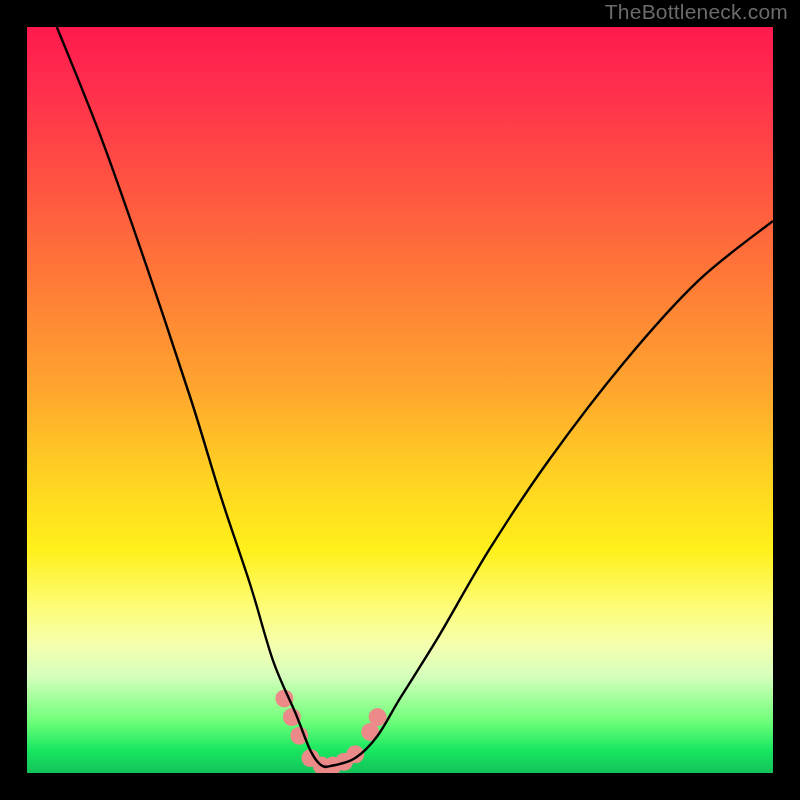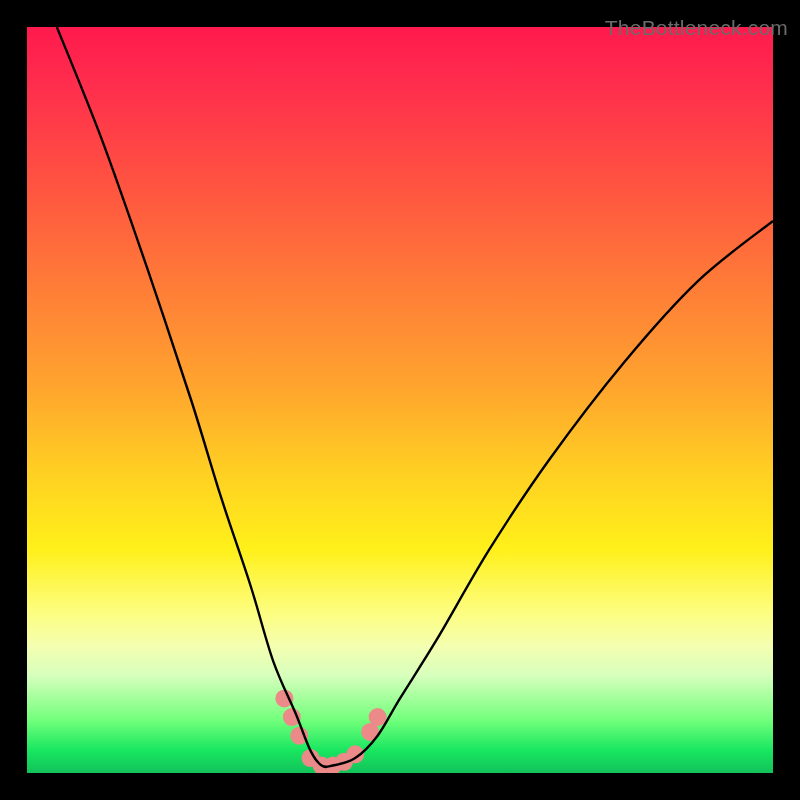--- a/index.html
+++ b/index.html
@@ -40,21 +40,21 @@
     );
   }
   svg.curve {
     position: absolute;
     left: 0; top: 0;
     width: 746px;
     height: 746px;
   }
   .watermark {
     position: absolute;
-    top: 16px;
+    top: 0;
     right: 12px;
     color: #6b6b6b;
     font-size: 21px;
     letter-spacing: 0.2px;
     font-weight: 400;
   }
 </style>
 </head>
 <body>
 

